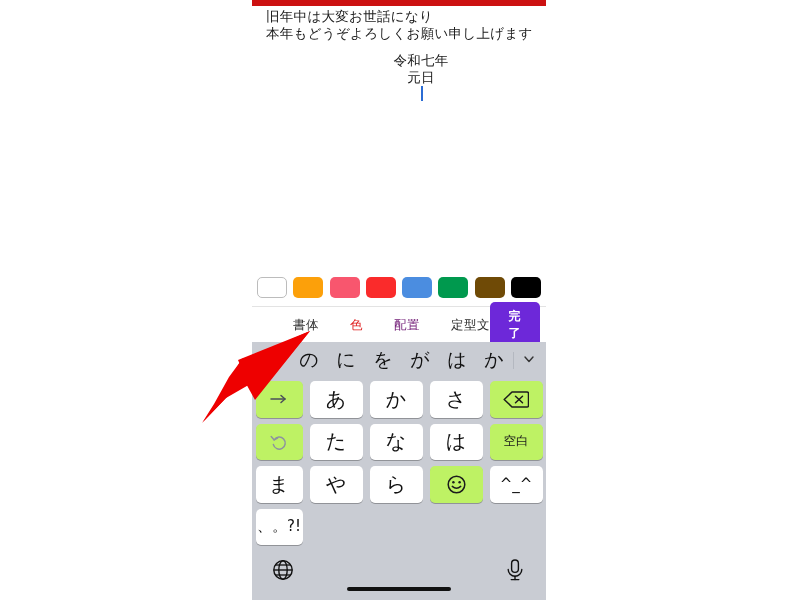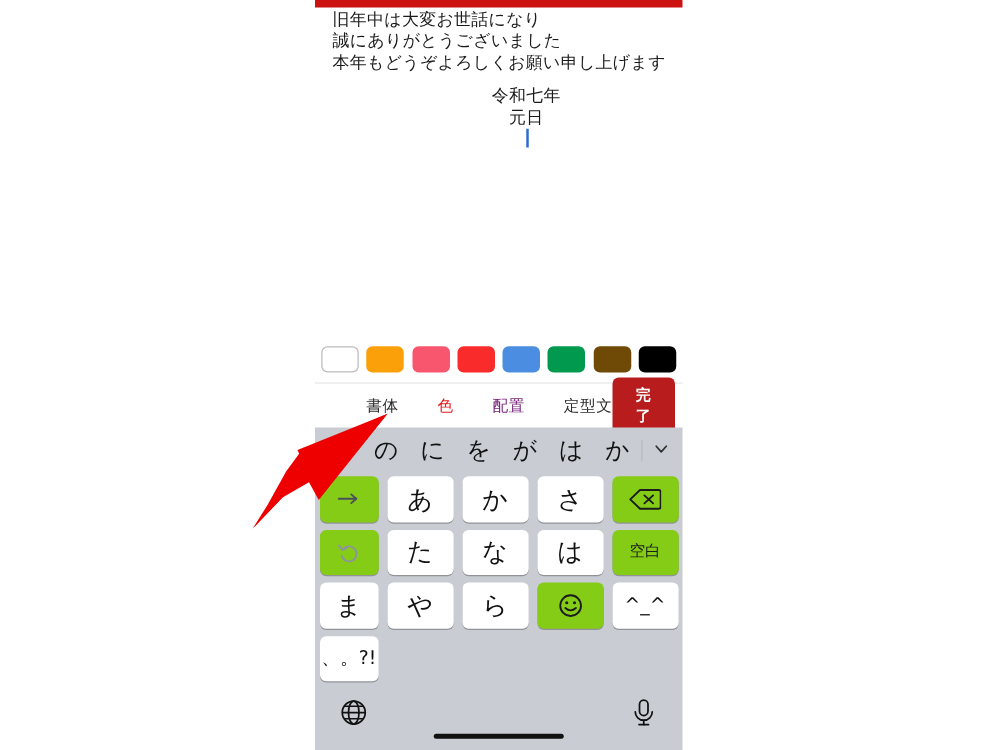--- a/index.html
+++ b/index.html
@@ -202,21 +202,21 @@
     cursor: pointer;
     font-family: "DejaVu Sans", "Liberation Sans", sans-serif;
     box-shadow: 0 1px 0 rgba(0,0,0,0.28);
   }
   .key-char {
     background: #ffffff;
     color: #111111;
     font-size: 20px;
   }
   .key-func {
-    background: #84cc16;
+    background: #bef264;
     color: #1c1c1c;
     font-size: 12.5px;
   }
   .key-func.key-glyph { font-size: 17px; }
   .key-func.key-faded { color: #8d93a0; }
   .key-small { font-size: 15px; }
   .key-tall { grid-row: span 2; }
 
   
   #kb-bottom-bar {
@@ -264,21 +264,20 @@
 </style>
 </head>
 <body>
 
 <div id="phone-frame">
 
   <div id="card-top-rule" style="background: rgb(204, 17, 17);"></div>
 
   <div id="card-body">
     <div class="card-line">旧年中は大変お世話になり</div>
-    <div class="card-line">誠にありがとうございました</div>
     <div class="card-line">本年もどうぞよろしくお願い申し上げます</div>
 
     <div id="card-date-row">
       <span id="card-date-era">令和七年</span>
       <span id="card-date-gap"></span>
       <span id="card-date-day">元日</span>
       <span id="text-caret" style="background: rgb(43, 108, 212);"></span>
     </div>
   </div>
 
@@ -297,21 +296,21 @@
 
     <div id="format-tabbar">
       <div class="fmt-tab">書体</div>
       <div class="tab-spacer"></div>
       <div class="fmt-tab tab-active" style="color: rgb(224, 32, 32);">色</div>
       <div class="tab-spacer"></div>
       <div class="fmt-tab tab-dim">配置</div>
       <div class="tab-spacer"></div>
       <div class="fmt-tab">定型文</div>
       <div class="tab-spacer"></div>
-      <button id="done-button" style="background: #b91c1c;">完了</button>
+      <button id="done-button" style="background: #6d28d9;">完了</button>
     </div>
 
   </div>
 
   <div id="keyboard" style="background: rgb(201, 204, 211);">
 
     <div id="suggestion-bar">
       <div class="suggestion-item">も</div>
       <div class="suggestion-item">の</div>
       <div class="suggestion-item">に</div>

